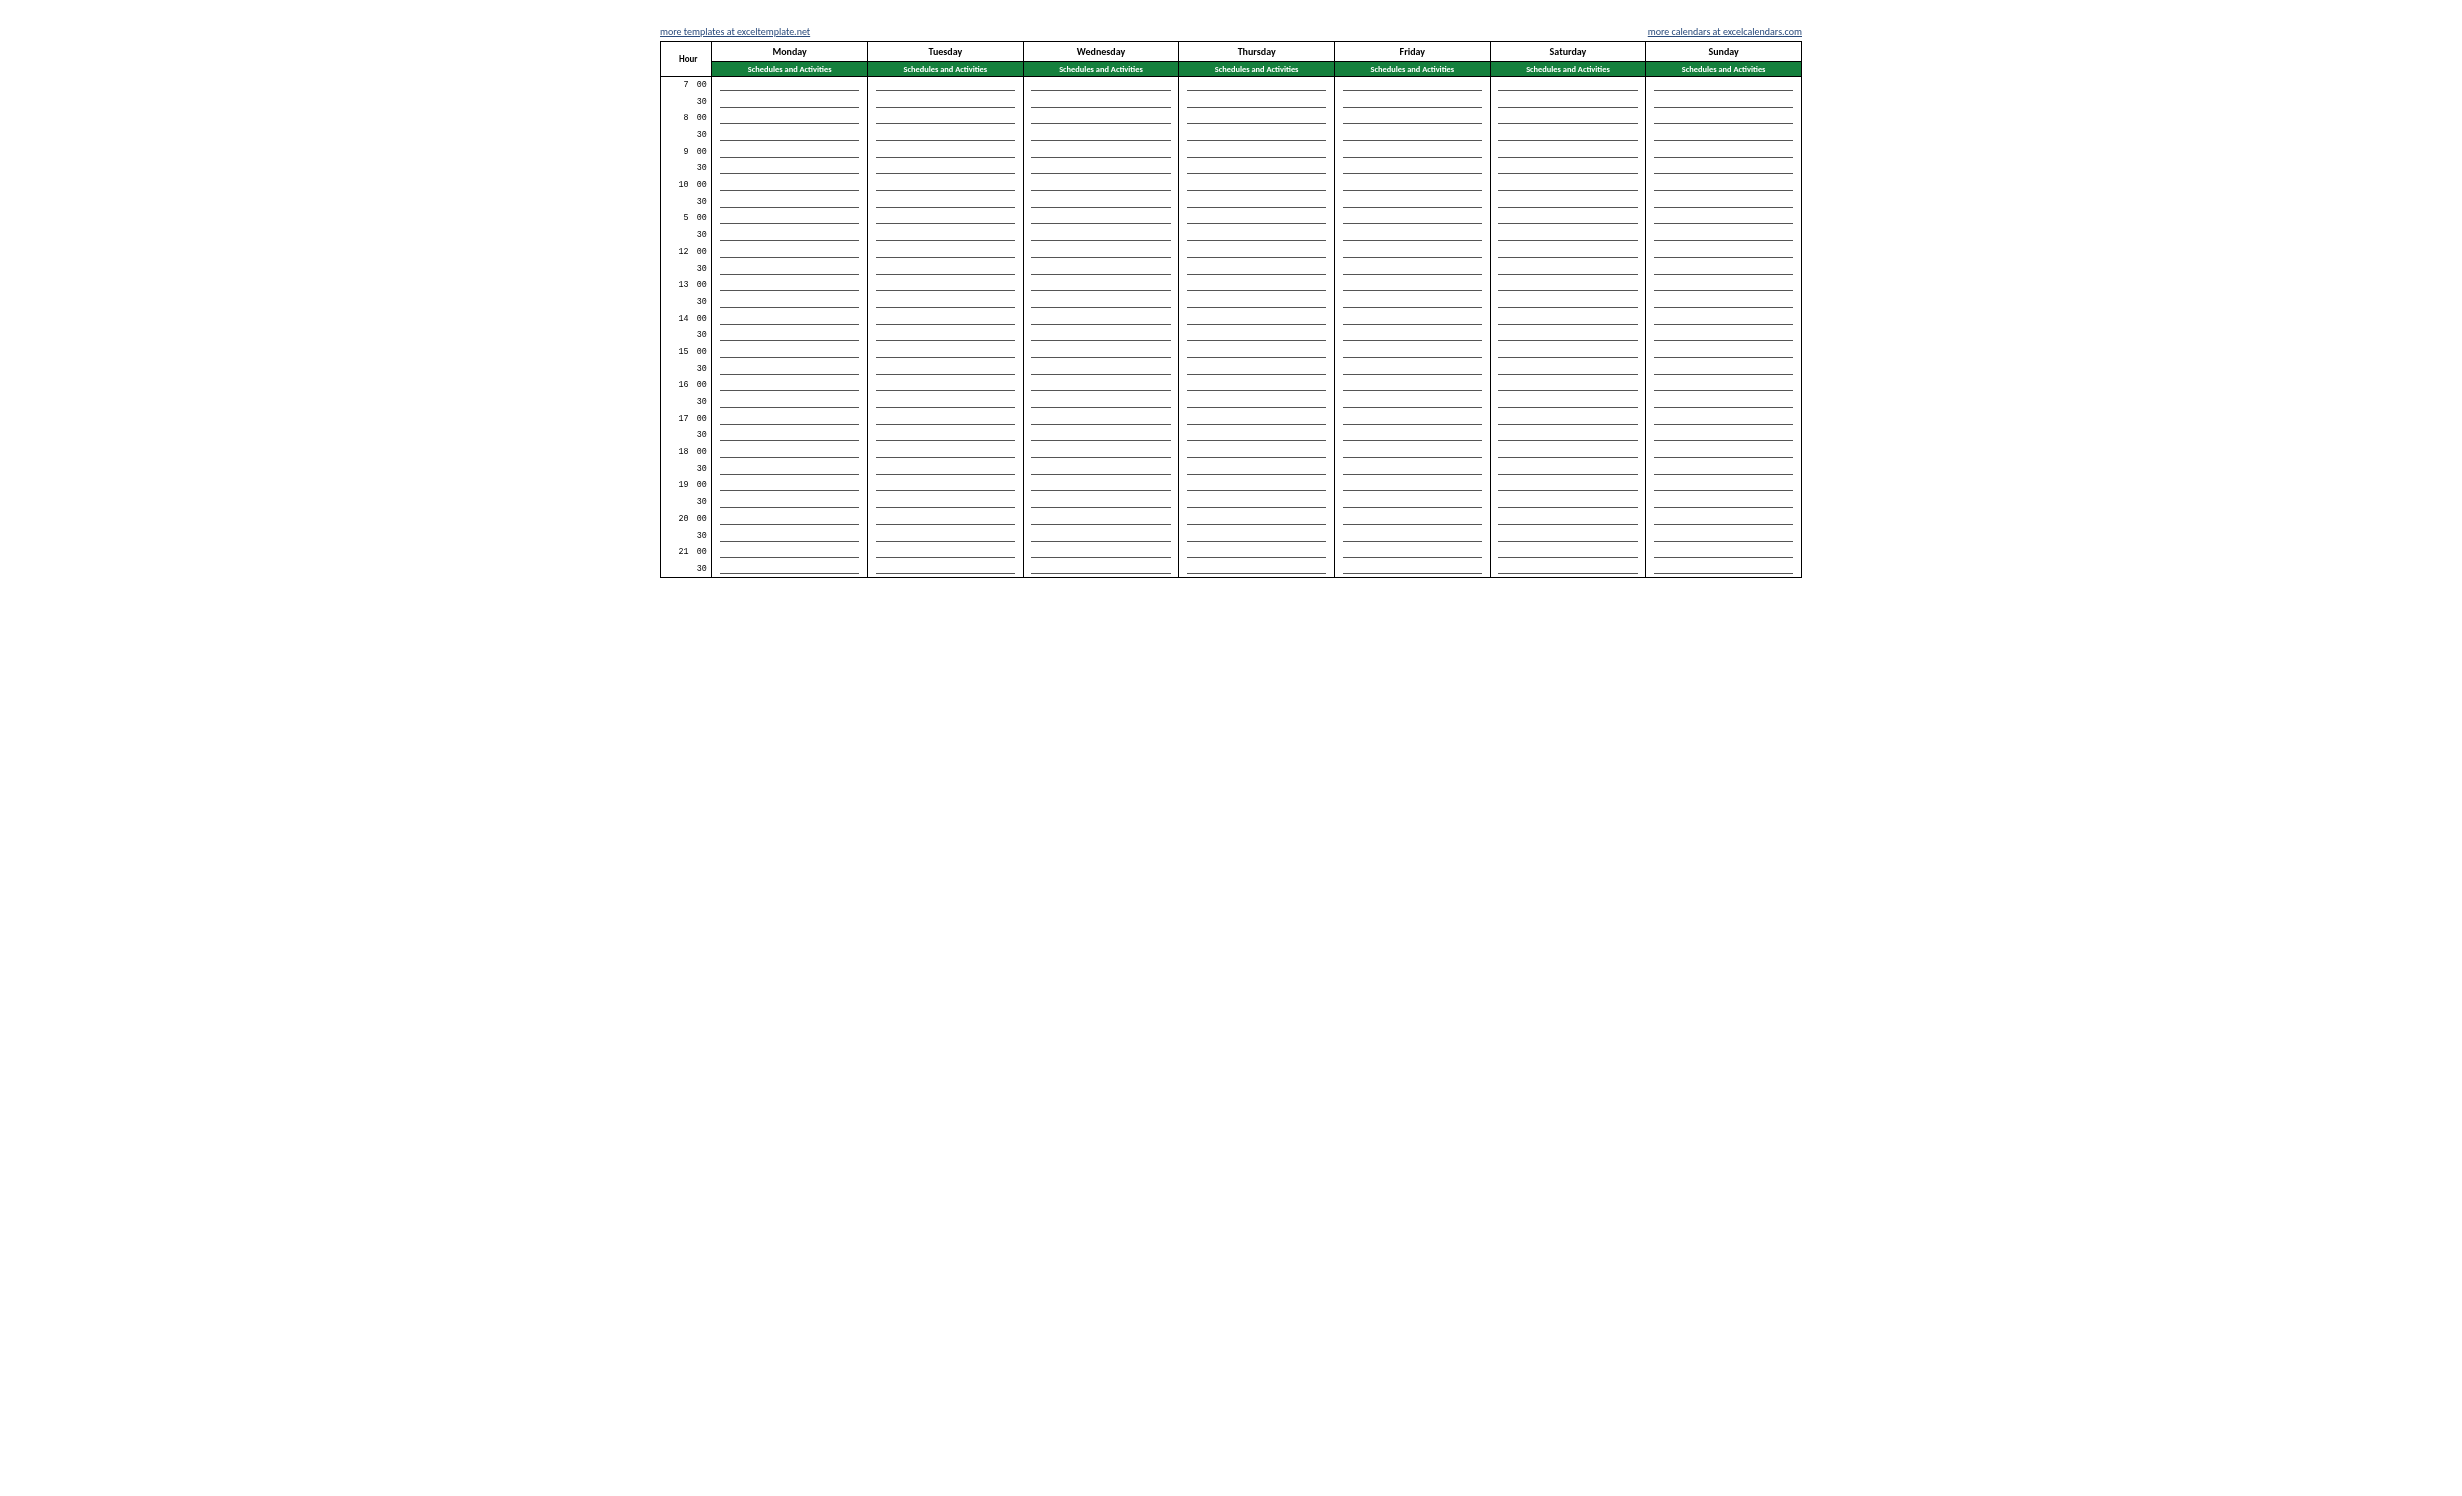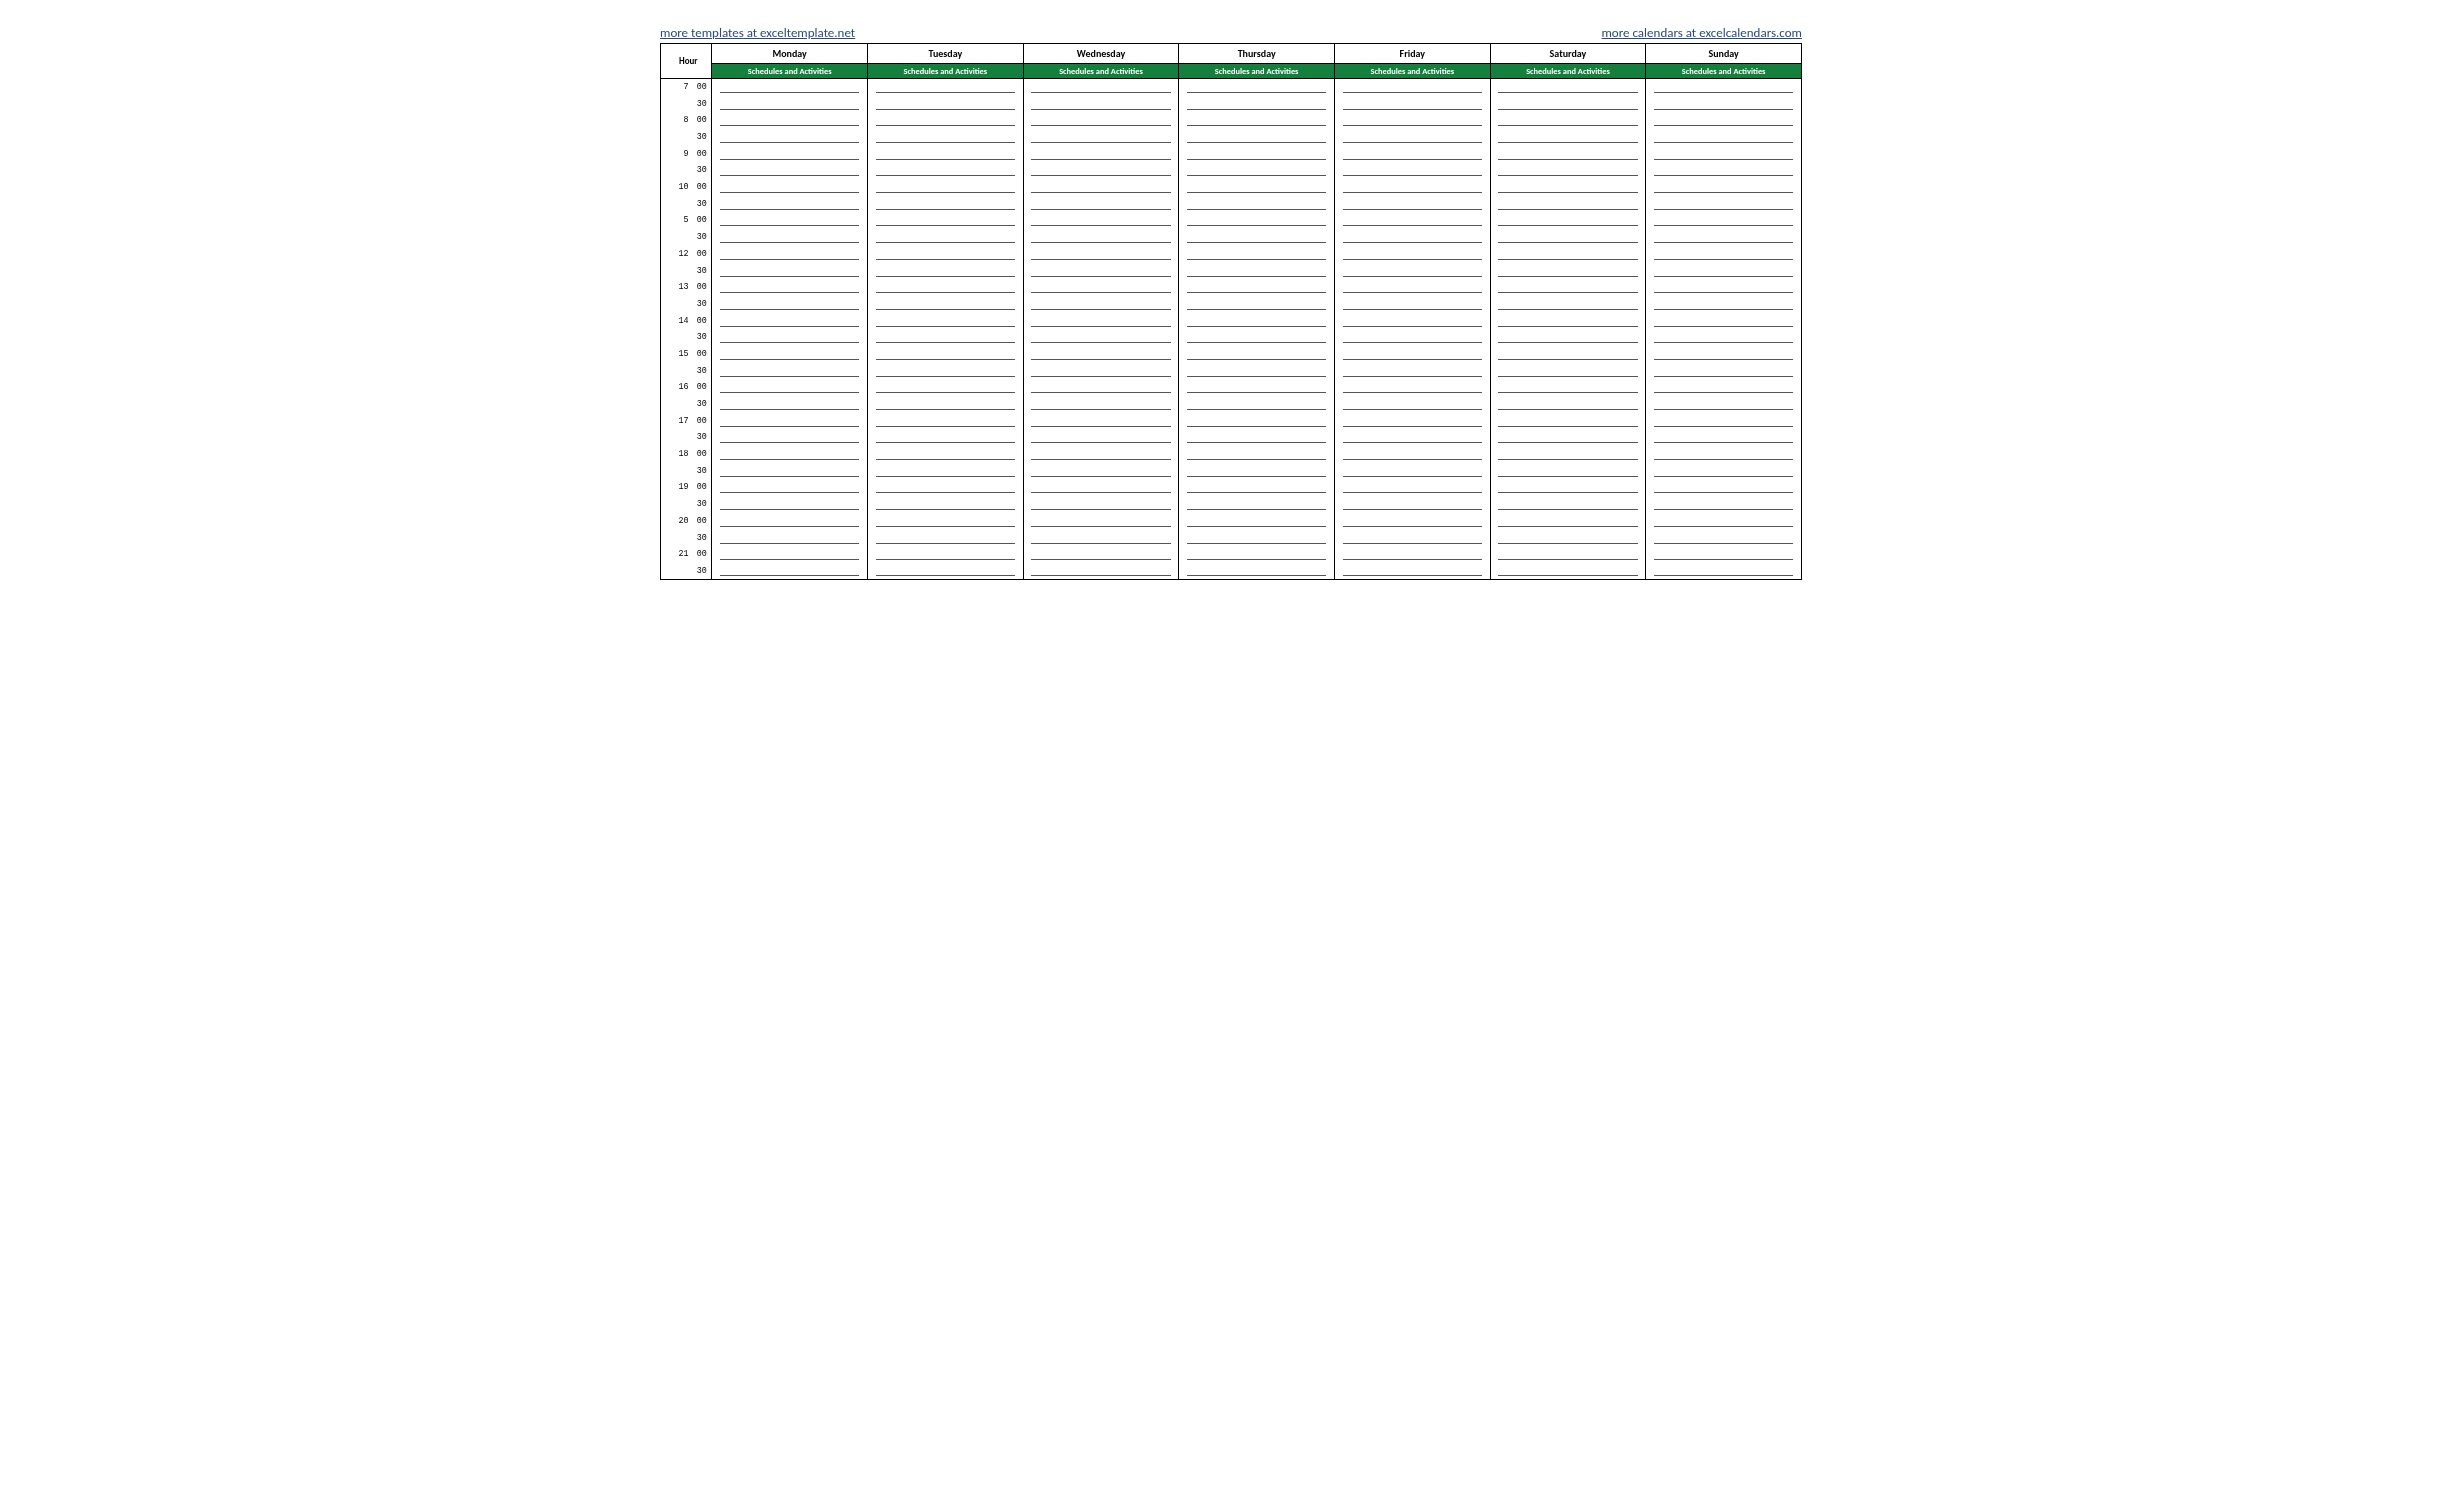--- a/index.html
+++ b/index.html
@@ -26,21 +26,21 @@
     padding: 3px 13.7px 1.5px 13.7px;
     font-size: 18px;
     font-weight: 700;
     color: #1f3a5a;
     letter-spacing: 0.8px;
     font-family: "Arial Narrow", Arial, sans-serif;
   }
   .links-row {
     display: flex;
     justify-content: space-between;
-    font-size: 13px;
+    font-size: 10px;
     padding: 1.5px 0 3px 0;
   }
   .links-row a {
     color: #2a4b7c;
     text-decoration: underline;
   }
   table.calendar {
     width: 100%;
     border-collapse: collapse;
     table-layout: fixed;

